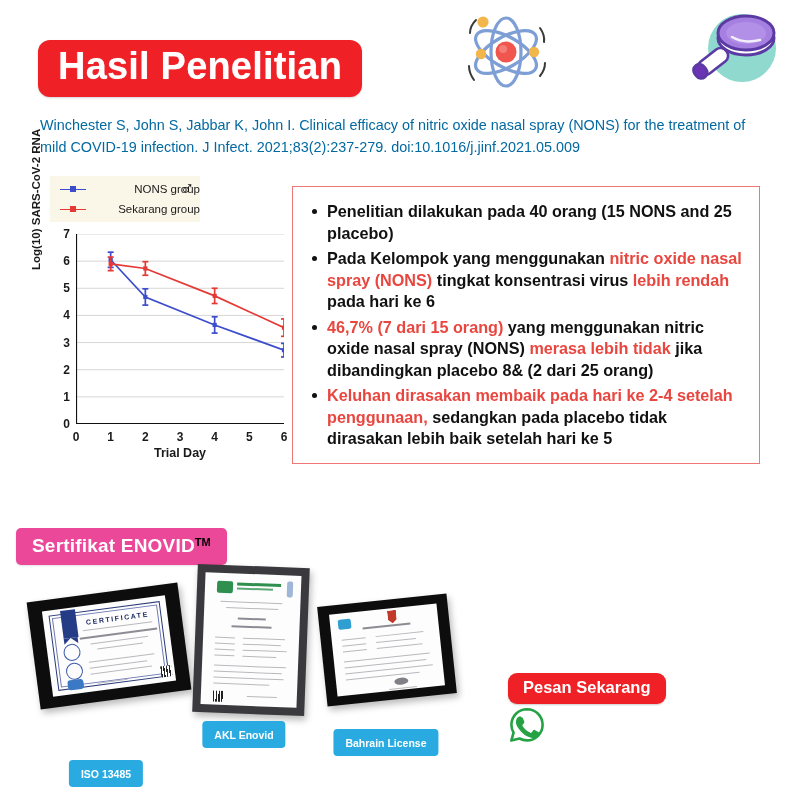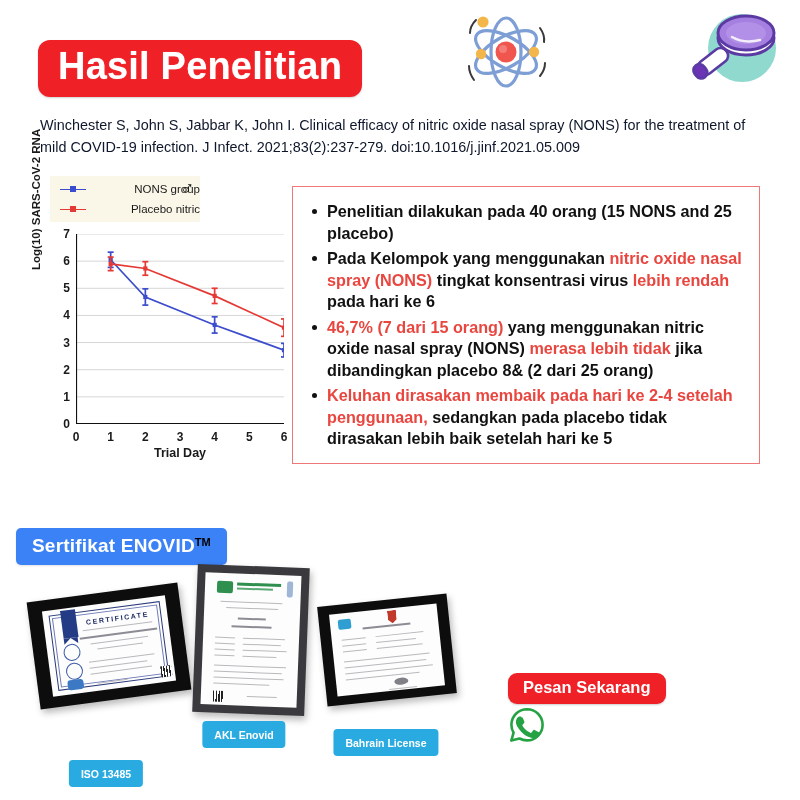--- a/index.html
+++ b/index.html
@@ -30,21 +30,21 @@
     font-weight:700;
     letter-spacing:.2px;
     line-height:1.08;
     display:block;
     text-shadow:0 0 1px rgba(255,255,255,.45);
   }
 
   
   .citation{
     position:absolute;left:40px;top:115px;width:715px;
-    color:#0f172a;font-size:14.4px;line-height:1.52;
+    color:#0369a1;font-size:14.4px;line-height:1.52;
   }
 
   
   .chart-wrap{position:absolute;left:24px;top:176px;width:262px;height:295px;}
   .legend-box{
     position:absolute;left:26px;top:0px;width:150px;height:46px;
     background:#fbf7e8;
     display:flex;flex-direction:column;justify-content:center;
     padding-left:10px;box-sizing:border-box;
   }
@@ -85,21 +85,21 @@
   }
   .findings li:before{
     content:"";position:absolute;left:-15px;top:8px;
     width:5px;height:5px;border-radius:50%;background:#111;
   }
   .red{color:#e8463f;}
 
   
   .cert-banner{
     position:absolute;left:16px;top:528px;
-    background:#3b82f6;border-radius:5px;
+    background:#ec4899;border-radius:5px;
     padding:7px 16px 8px 16px;
     box-shadow:0 1px 2px rgba(0,0,0,.12);
   }
   .cert-banner span{color:#fff;font-size:19px;font-weight:700;letter-spacing:.2px;}
   .cert-banner sup{font-size:11px;font-weight:600;vertical-align:super;}
 
   .cert-item{position:absolute;}
   .cert-cap{
     position:absolute;background:#29abe2;border-radius:4px;
     padding:4px 12px 5px 12px;white-space:nowrap;
@@ -176,21 +176,21 @@
           <i style="background:#3b4ccc"></i>
             <b style="background:#3b4ccc"></b>
         </span>
         <span class="legend-label">NONS group</span>
       </div>
       <div class="legend-row">
         <span class="legend-dash">
           <i style="background:#e53935"></i>
             <b style="background:#e53935"></b>
         </span>
-        <span class="legend-label">Placebo nitric</span>
+        <span class="legend-label">Sekarang group</span>
       </div>
       <span class="male-sym">♂</span>
     </div>
 
     <div class="plot">
       <div class="ylabel">Log(10) SARS-CoV-2 RNA</div>
       <div class="xlabel">Trial Day</div>
       <svg class="plot-inner" id="plot-svg" viewBox="0 0 208 190" width="208" height="190">
           <line x1="0" y1="162.85714285714286" x2="208" y2="162.85714285714286" stroke="#d6d6d6" stroke-width="1"></line>
           <line x1="0" y1="135.71428571428572" x2="208" y2="135.71428571428572" stroke="#d6d6d6" stroke-width="1"></line>

